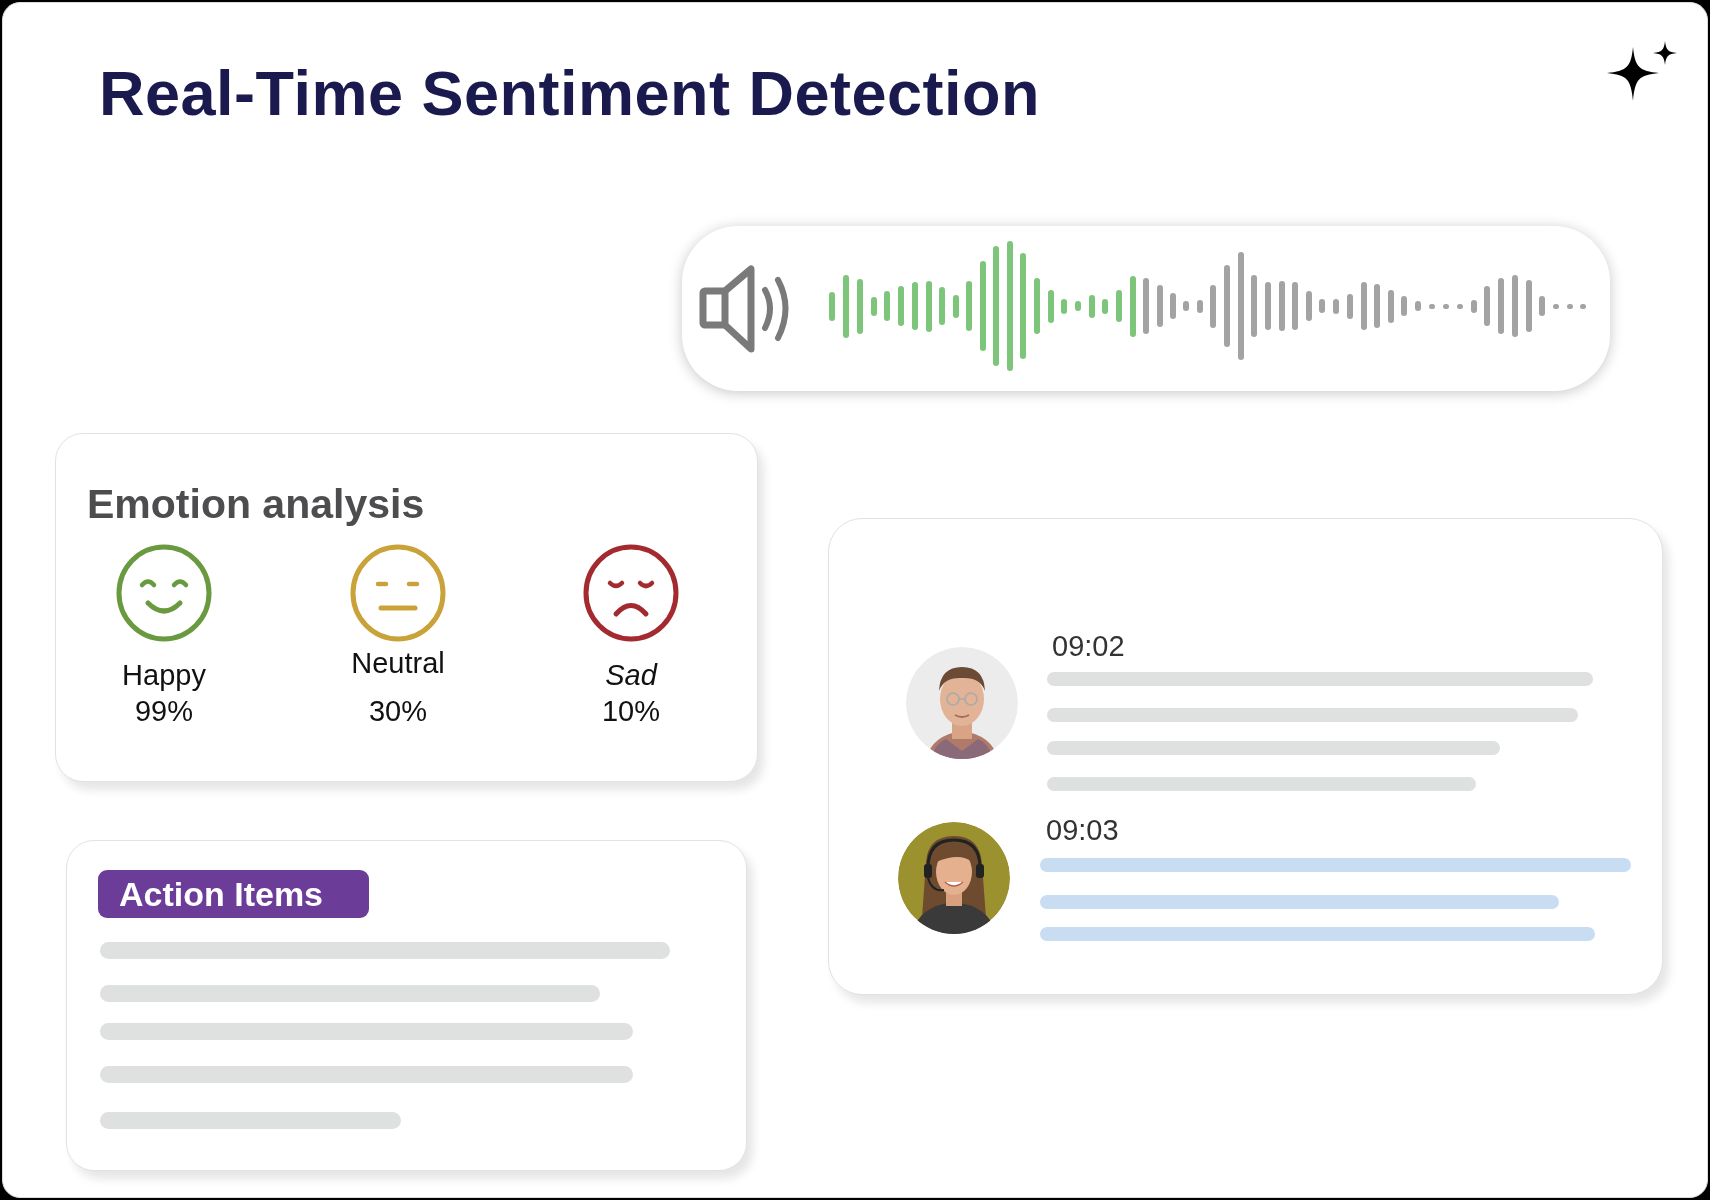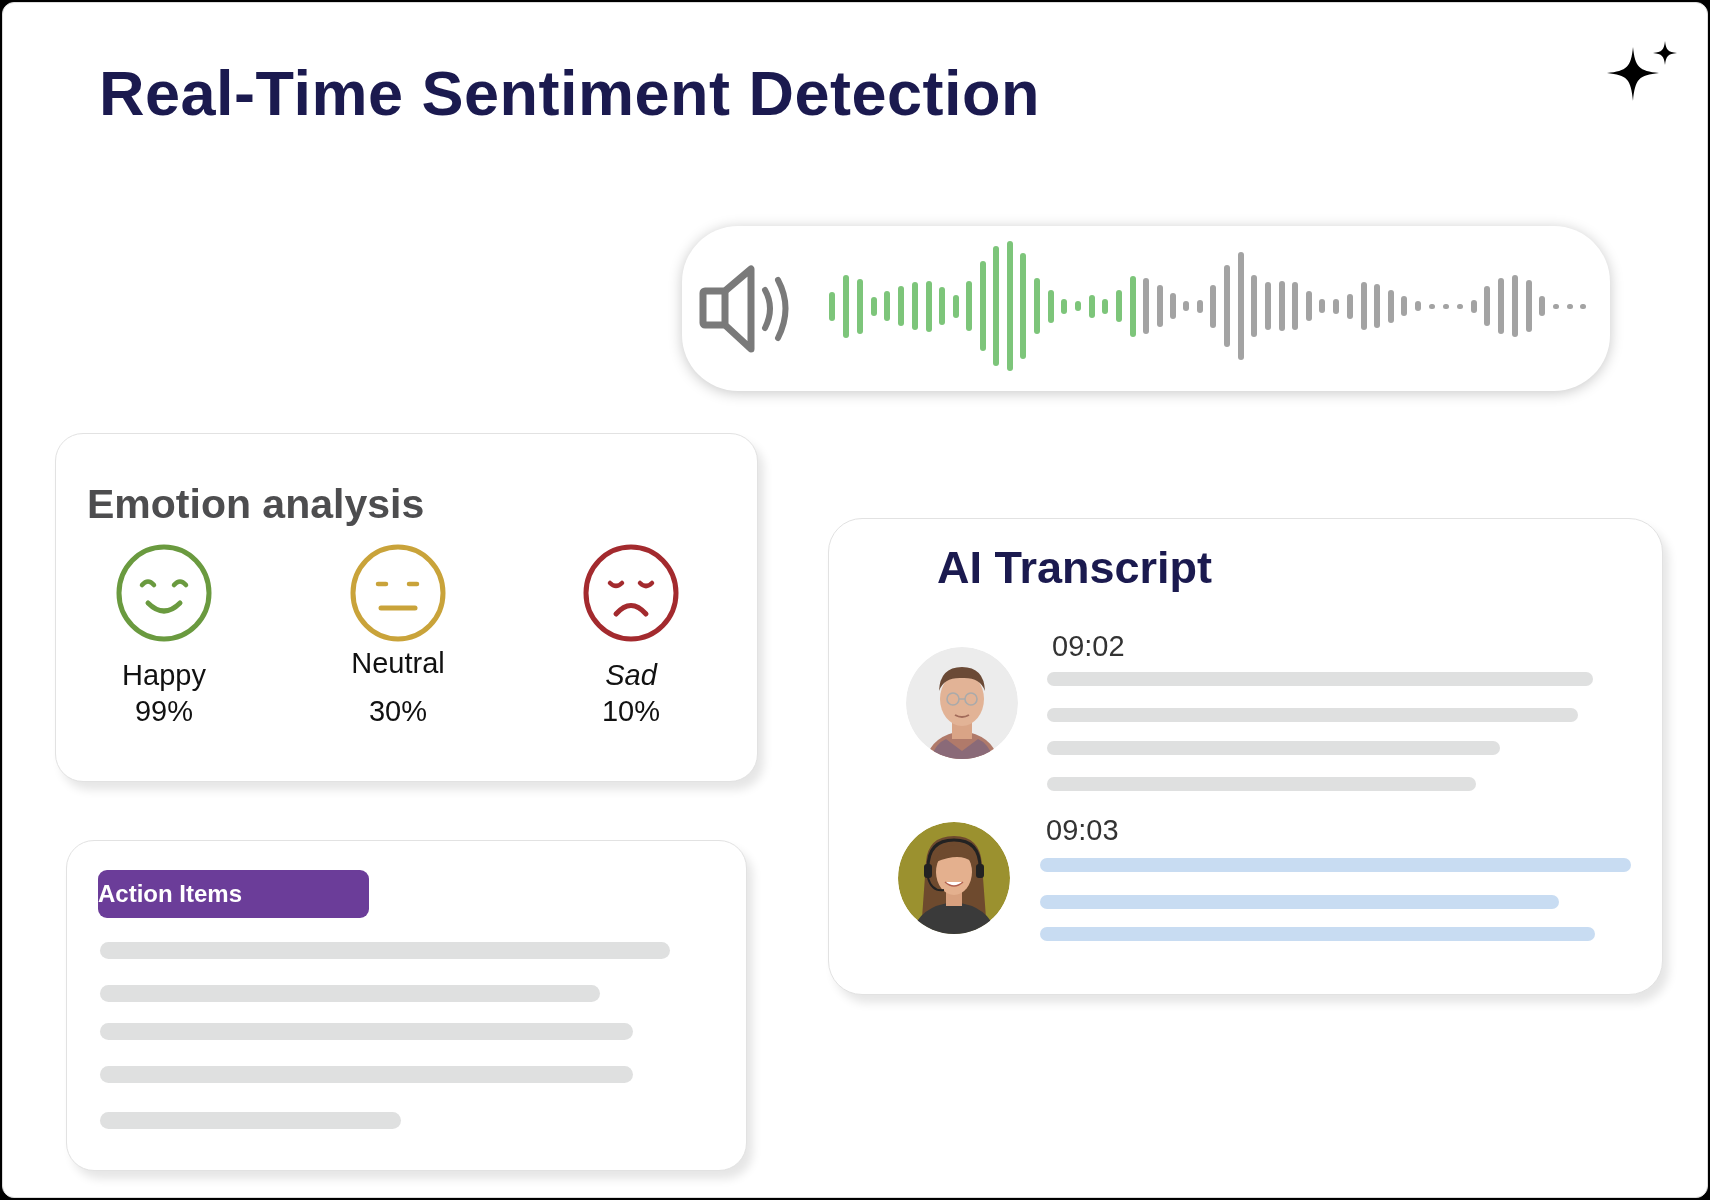--- a/index.html
+++ b/index.html
@@ -1,30 +1,30 @@
 <!DOCTYPE html>
 <html><head>
 <meta charset="utf-8">
 <style>
   html, body { margin:0; padding:0; }
   body { width:1710px; height:1200px; background:#000; position:relative; overflow:hidden; font-family:"Liberation Sans", sans-serif; }
-  .frame { position:absolute; left:2px; top:2px; width:1706px; height:1196px; background:#fff; border-radius:12px; border:1px solid #dcdcdc; box-sizing:border-box; }
+  .frame { position:absolute; left:2px; top:2px; width:1706px; height:1196px; background:#fff; border-radius:18px; border:1px solid #dcdcdc; box-sizing:border-box; }
   .title { position:absolute; left:96px; top:52px; font-size:63px; font-weight:700; color:#1b1a4f; letter-spacing:0.5px; white-space:nowrap; line-height:76px; }
   .sparkle { position:absolute; left:1600px; top:36px; width:80px; height:72px; }
   .card { position:absolute; background:#fff; border:1.5px solid #e2e2e2; box-sizing:border-box; box-shadow:6px 8px 10px rgba(0,0,0,0.10); }
   .wave-card { left:679px; top:223px; width:928px; height:165px; border-radius:56px; box-shadow:0 2px 14px rgba(0,0,0,0.22); border:none; }
   .speaker { position:absolute; left:17px; top:38px; width:96px; height:90px; }
   .bars { position:absolute; left:0; top:0; width:100%; height:100%; }
   .bar { position:absolute; width:6px; border-radius:3px; }
   .emotion-card { left:52px; top:430px; width:703px; height:349px; border-radius:28px; }
   .emotion-title { position:absolute; left:31px; top:46px; font-size:41px; font-weight:700; color:#4d4d4f; white-space:nowrap; line-height:48px; }
   .face { position:absolute; width:100px; height:100px; }
   .face-label { position:absolute; width:160px; text-align:center; font-size:29px; color:#111; line-height:36px; }
   .action-card { left:63px; top:837px; width:681px; height:331px; border-radius:28px; }
-  .badge { position:absolute; left:31px; top:29px; width:271px; height:48px; background:#6b3d99; border-radius:9px; color:#fff; font-size:24px; font-weight:700; line-height:48px; box-sizing:border-box; white-space:nowrap; }
+  .badge { position:absolute; left:31px; top:29px; width:271px; height:48px; background:#6b3d99; border-radius:9px; color:#fff; font-size:34px; font-weight:700; line-height:48px; padding-left:21px; box-sizing:border-box; white-space:nowrap; }
   .line { position:absolute; border-radius:9px; }
   .gray { background:#dfe0e0; }
   .blue { background:#c8dcf2; }
   .transcript-card { left:825px; top:515px; width:835px; height:477px; border-radius:34px; }
   .transcript-title { position:absolute; left:108px; top:22px; font-size:45px; font-weight:700; color:#1b1a4f; white-space:nowrap; line-height:54px; }
   .avatar { position:absolute; border-radius:50%; overflow:hidden; }
   .time { position:absolute; font-size:29px; color:#333; line-height:34px; }
 </style>
 </head>
 <body>
@@ -139,21 +139,20 @@
   <div class="card action-card">
     <div class="badge">Action Items</div>
     <div class="line gray" style="left:33px;top:101px;width:570px;height:17px;"></div>
     <div class="line gray" style="left:33px;top:144px;width:500px;height:17px;"></div>
     <div class="line gray" style="left:33px;top:182px;width:533px;height:17px;"></div>
     <div class="line gray" style="left:33px;top:225px;width:533px;height:17px;"></div>
     <div class="line gray" style="left:33px;top:271px;width:301px;height:17px;"></div>
   </div>
 
   <div class="card transcript-card">
-    <div class="transcript-title">AI Transcript</div>
 
     <svg class="avatar" style="left:77px;top:128px;width:112px;height:112px;" viewBox="0 0 112 112">
       <circle cx="56" cy="56" r="56" fill="#ececec"></circle>
       <path d="M20 112 Q26 88 56 84 Q86 88 92 112 Z" fill="#b07a6a"></path>
       <path d="M24 112 Q30 96 40 92 L56 104 L72 92 Q82 96 88 112 Z" fill="#8a6a78"></path>
       <rect x="46" y="72" width="20" height="20" fill="#d9a486"></rect>
       <ellipse cx="56" cy="52" rx="22" ry="27" fill="#e2b396"></ellipse>
       <path d="M33 44 Q34 20 56 20 Q78 20 79 44 Q74 30 56 31 Q38 30 33 44 Z" fill="#6b4a36"></path>
       <circle cx="47" cy="52" r="6" fill="none" stroke="#aaa" stroke-width="1.6"></circle>
       <circle cx="65" cy="52" r="6" fill="none" stroke="#aaa" stroke-width="1.6"></circle>

